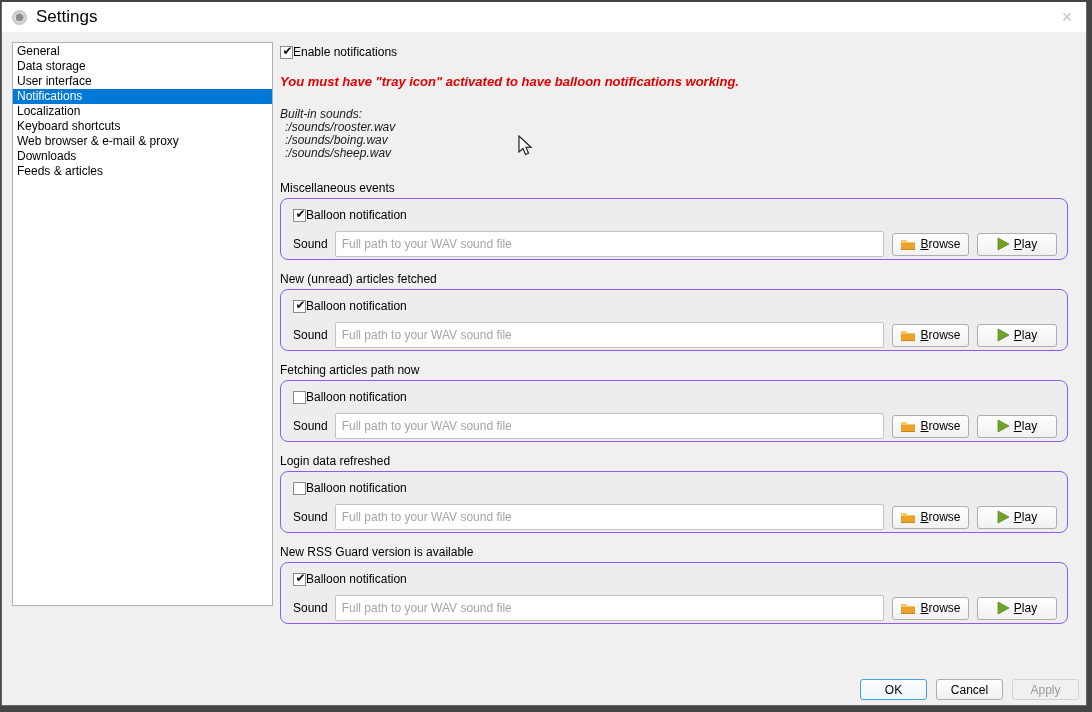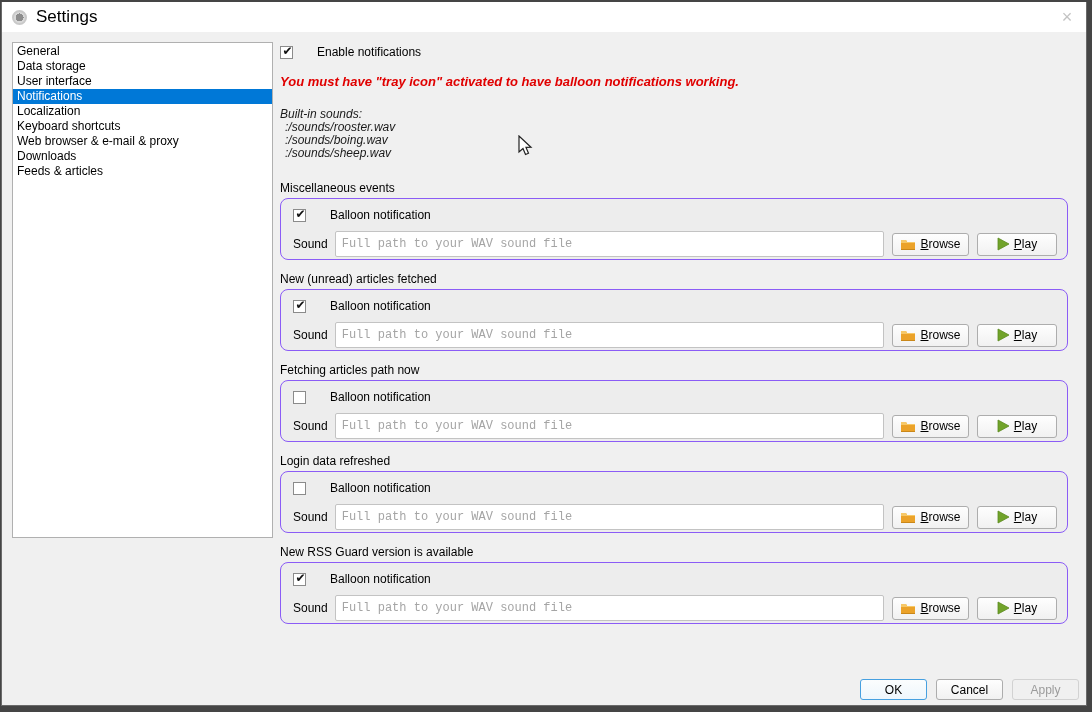--- a/index.html
+++ b/index.html
@@ -45,38 +45,38 @@
     font-size: 18px;
     line-height: 22px;
     text-align: center;
     cursor: default;
   }
   
   .content { position: relative; width: 100%; height: 674px; }
   .sidebar {
     position: absolute;
     left: 10px; top: 10px;
-    width: 261px; height: 496px;
+    width: 261px; height: 564px;
     background: #ffffff;
     border: 1px solid #b0b0b0;
     padding-top: 1px;
     overflow: hidden;
   }
   .side-item {
     height: 15px;
     line-height: 15px;
     padding-left: 4px;
     white-space: nowrap;
     color: #000;
   }
   .side-item.selected { background: #0078d7; color: #ffffff; }
 
   .main { position: absolute; left: 278px; top: 8px; width: 788px; }
 
-  .check-row { display: flex; align-items: center; gap: 24px; }
+  .check-row { display: flex; align-items: center; gap: 0; }
   .checkbox {
     width: 13px; height: 13px;
     background: #ffffff;
     border: 1px solid #8b8b8b;
     position: relative;
     flex: 0 0 auto;
   }
   .checkbox.checked::after {
     content: "✔";
     position: absolute;
@@ -120,21 +120,21 @@
     align-items: center;
   }
   .sound-label { margin-right: 7px; flex: 0 0 auto; }
   .sound-input {
     flex: 1 1 auto;
     height: 22px;
     border: 1px solid #c3c3c3;
     border-radius: 2px;
     background: #ffffff;
     padding: 12px 6px;
-    font-family: Liberation Mono, monospace;
+    font-family: Liberation Sans, sans-serif;
     font-size: 12px;
     color: #000;
     min-width: 0;
   }
   .sound-input::placeholder { color: #a5a5a5; opacity: 1; }
   .btn {
     height: 23px;
     border: 1px solid #adadad;
     border-radius: 3px;
     background: linear-gradient(#fefefe, #f1f1f1);

